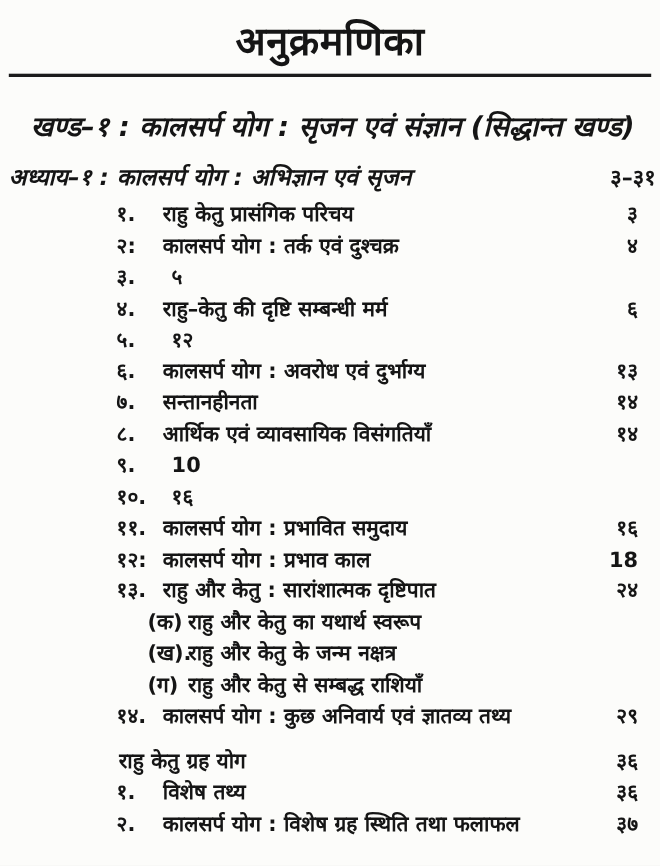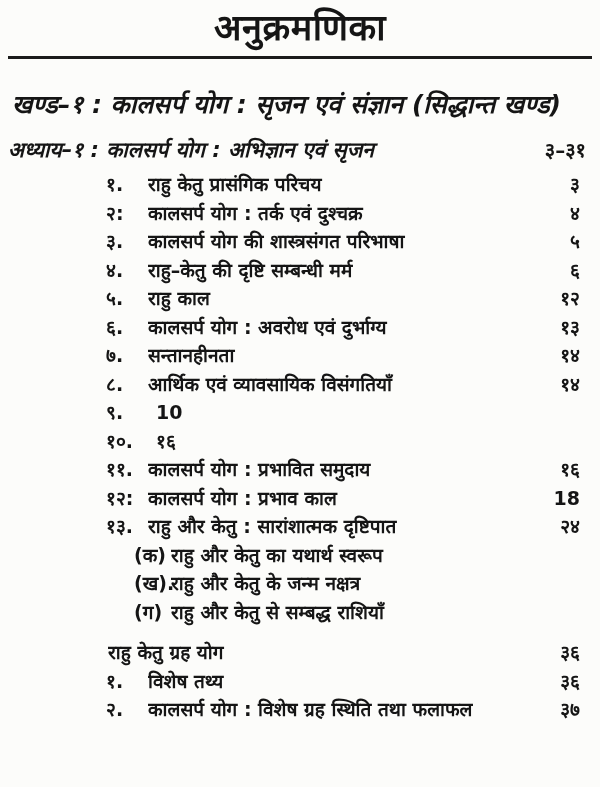--- a/index.html
+++ b/index.html
@@ -12,45 +12,45 @@
     color: #151515;
     font-family: "DejaVu Sans", "Liberation Sans", sans-serif;
     position: relative;
     overflow: hidden;
     box-sizing: border-box;
   }
   .doc-title {
     text-align: center;
     font-size: 36px;
     font-weight: bold;
-    padding-top: 4px;
+    padding-top: 15px;
     line-height: 48px;
     letter-spacing: 0.5px;
   }
   .title-rule {
     border: none;
     border-top: 3px solid #1b1b1b;
     margin: 4px 8px 0 8px;
   }
   .part-heading {
     font-size: 25px;
     font-weight: bold;
     font-style: italic;
-    margin: 30px 10px 0 12px;
+    margin: 30px 10px 0 28px;
     line-height: 32px;
     white-space: nowrap;
   }
   .chapter-row {
     display: flex;
     justify-content: space-between;
     align-items: baseline;
     font-size: 21px;
     font-weight: bold;
     font-style: italic;
-    margin: 16px 14px 0 8px;
+    margin: 16px 4px 0 8px;
     line-height: 26px;
   }
   .chapter-row .ch-pages {
     font-style: normal;
     font-size: 20px;
     flex: none;
     padding-left: 10px;
     text-align: right;
   }
   .toc { margin-top: 7px; }
@@ -93,31 +93,29 @@
       <span class="text">राहु केतु प्रासंगिक परिचय</span>
       <span class="pg">३</span>
     </div>
     <div class="row">
       <span class="num">२:</span>
       <span class="text">कालसर्प योग : तर्क एवं दुश्चक्र</span>
       <span class="pg">४</span>
     </div>
     <div class="row">
       <span class="num">३.</span>
-      <span class="text">कालसर्प योग की शास्त्रसंगत परिभाषा</span>
       <span class="pg">५</span>
     </div>
     <div class="row">
       <span class="num">४.</span>
       <span class="text">राहु–केतु की दृष्टि सम्बन्धी मर्म</span>
       <span class="pg">६</span>
     </div>
     <div class="row">
       <span class="num">५.</span>
-      <span class="text">राहु काल</span>
       <span class="pg">१२</span>
     </div>
     <div class="row">
       <span class="num">६.</span>
       <span class="text">कालसर्प योग : अवरोध एवं दुर्भाग्य</span>
       <span class="pg">१३</span>
     </div>
     <div class="row">
       <span class="num">७.</span>
       <span class="text">सन्तानहीनता</span>
@@ -159,20 +157,25 @@
     <div class="row sub">
       <span class="num">(ख).</span>
       <span class="text">राहु और केतु के जन्म नक्षत्र</span>
       <span class="pg"></span>
     </div>
     <div class="row sub">
       <span class="num">(ग)</span>
       <span class="text">राहु और केतु से सम्बद्ध राशियाँ</span>
       <span class="pg"></span>
     </div>
+    <div class="row">
+      <span class="num">१४.</span>
+      <span class="text">कालसर्प योग : कुछ अनिवार्य एवं ज्ञातव्य तथ्य</span>
+      <span class="pg">२९</span>
+    </div>
   </div>
 
   <div class="gap-sm"></div>
 
 
   <div class="toc toc2">
     <div class="row nonum">
       <span class="num"></span>
       <span class="text">राहु केतु ग्रह योग</span>
       <span class="pg">३६</span>

